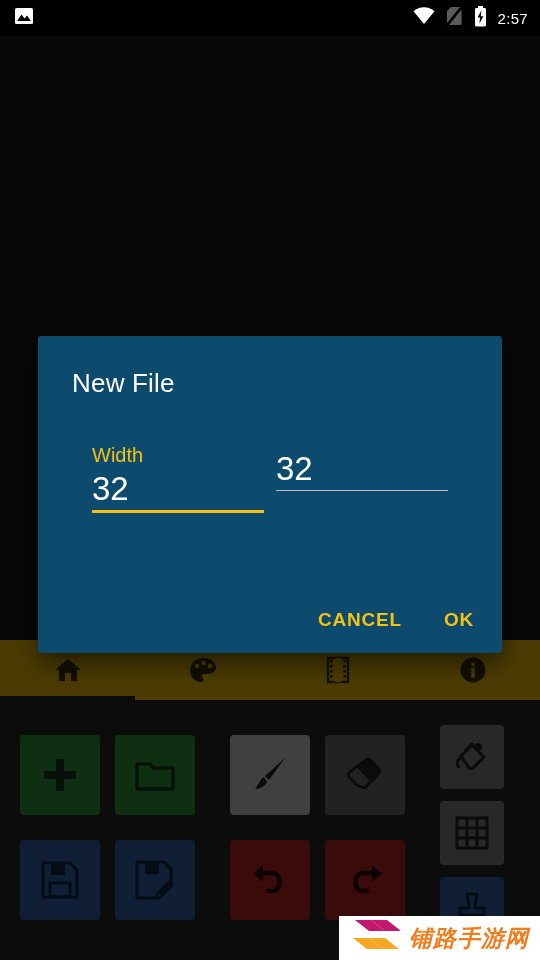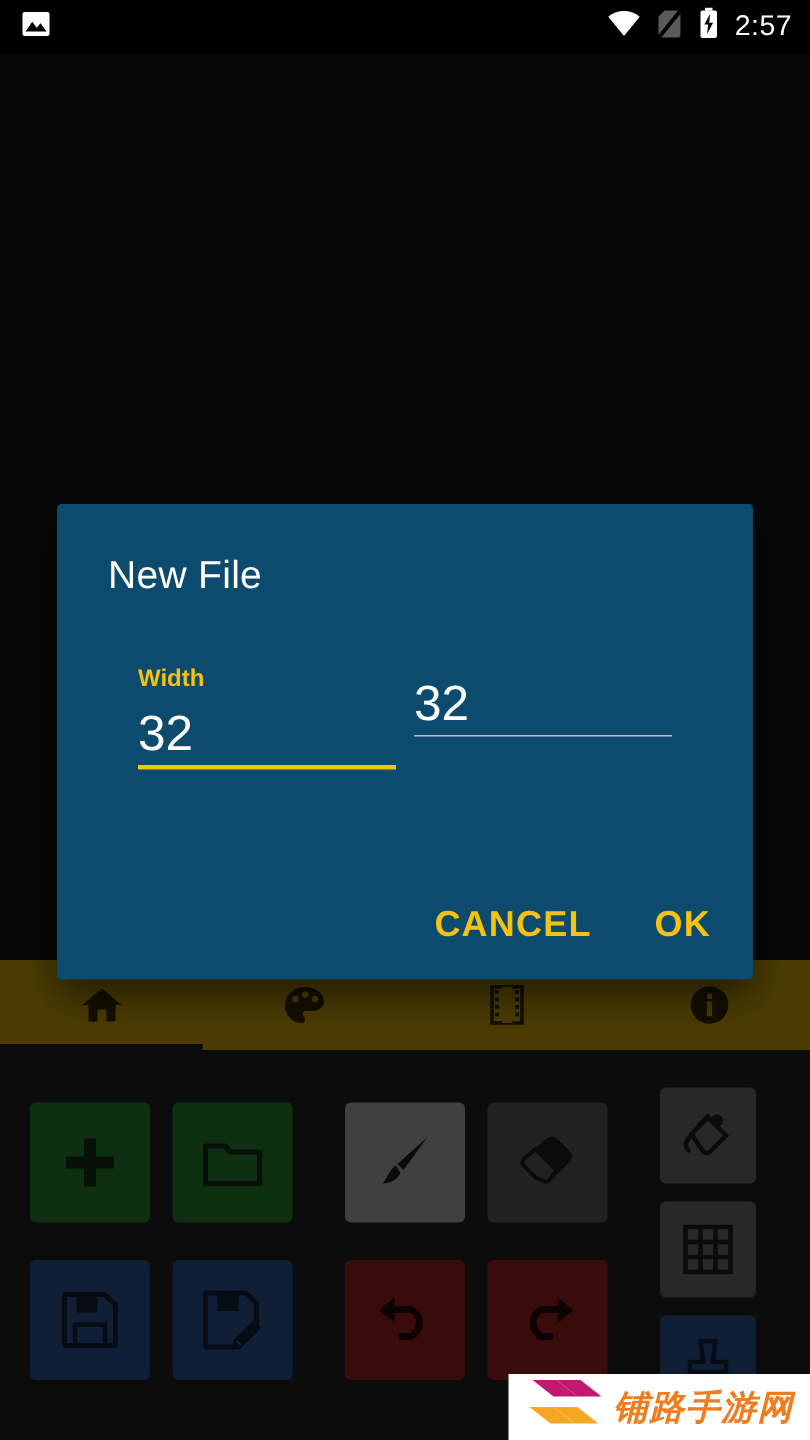--- a/index.html
+++ b/index.html
@@ -13,21 +13,21 @@
 
   
   #statusbar {
     position:absolute; top:0; left:0; width:540px; height:36px;
     background:#000000; display:flex; align-items:center;
     padding:0 12px 0 14px;
   }
   #statusbar .left { display:flex; align-items:center; gap:8px; }
   #statusbar .spacer { flex:1; }
   #statusbar .right { display:flex; align-items:center; gap:11px; }
-  .sb-time { color:#ffffff; font-size:19px; letter-spacing:.3px; }
+  .sb-time { color:#ffffff; font-size:15px; letter-spacing:.3px; }
   .sb-ico { display:block; }
 
   
   #workspace {
     position:absolute; top:36px; left:0; width:540px; height:604px;
     background:#0e0e0e;
   }
 
   
   #tabbar {
@@ -66,39 +66,39 @@
     background:#0c4a6e; border-radius:3px;
     box-shadow:0 10px 26px rgba(0,0,0,.55);
   }
   #dlg-title {
     position:absolute; left:34px; top:32px;
     color:#ffffff; font-size:26px; font-weight:normal; letter-spacing:.2px;
   }
   .field { position:absolute; top:108px; }
   .field.width  { left:54px;  width:172px; }
   .field.height { left:238px; width:172px; }
-  .field-label { font-size:16px; display:block; height:20px;font-weight:bold; }
+  .field-label { font-size:20px; display:block; height:20px; }
   .field.width  .field-label { color:#f5c211; }
   .field.height .field-label { color:#b0b0b0; }
   .field-value {
     display:block; color:#ffffff; font-size:33px;
     padding:10px 0 6px 0; height:46px; line-height:30px;
   }
   .field-underline { display:block; width:100%; }
   .field.width  .field-underline { height:3px; background:#f5c211; }
   .field.height .field-underline { height:1px; background:#bdbdbd; }
 
   #dlg-actions {
     position:absolute; right:28px; bottom:22px;
     display:flex; align-items:center; gap:42px;
   }
   .dlg-btn {
     background:none; border:none; cursor:pointer;
     color:#f5c211; font-family:"Liberation Sans", sans-serif;
-    font-size:24px; font-weight:bold; letter-spacing:.8px;
+    font-size:19px; font-weight:bold; letter-spacing:.8px;
   }
 
   
   #watermark {
     position:absolute; right:0; bottom:0; width:201px; height:44px;
     background:#ffffff; display:flex; align-items:center;
     padding-left:10px; gap:8px;font-style:italic;
   }
   #wm-text {
     color:#f07c1e; font-size:23px; font-weight:bold; letter-spacing:1px;

